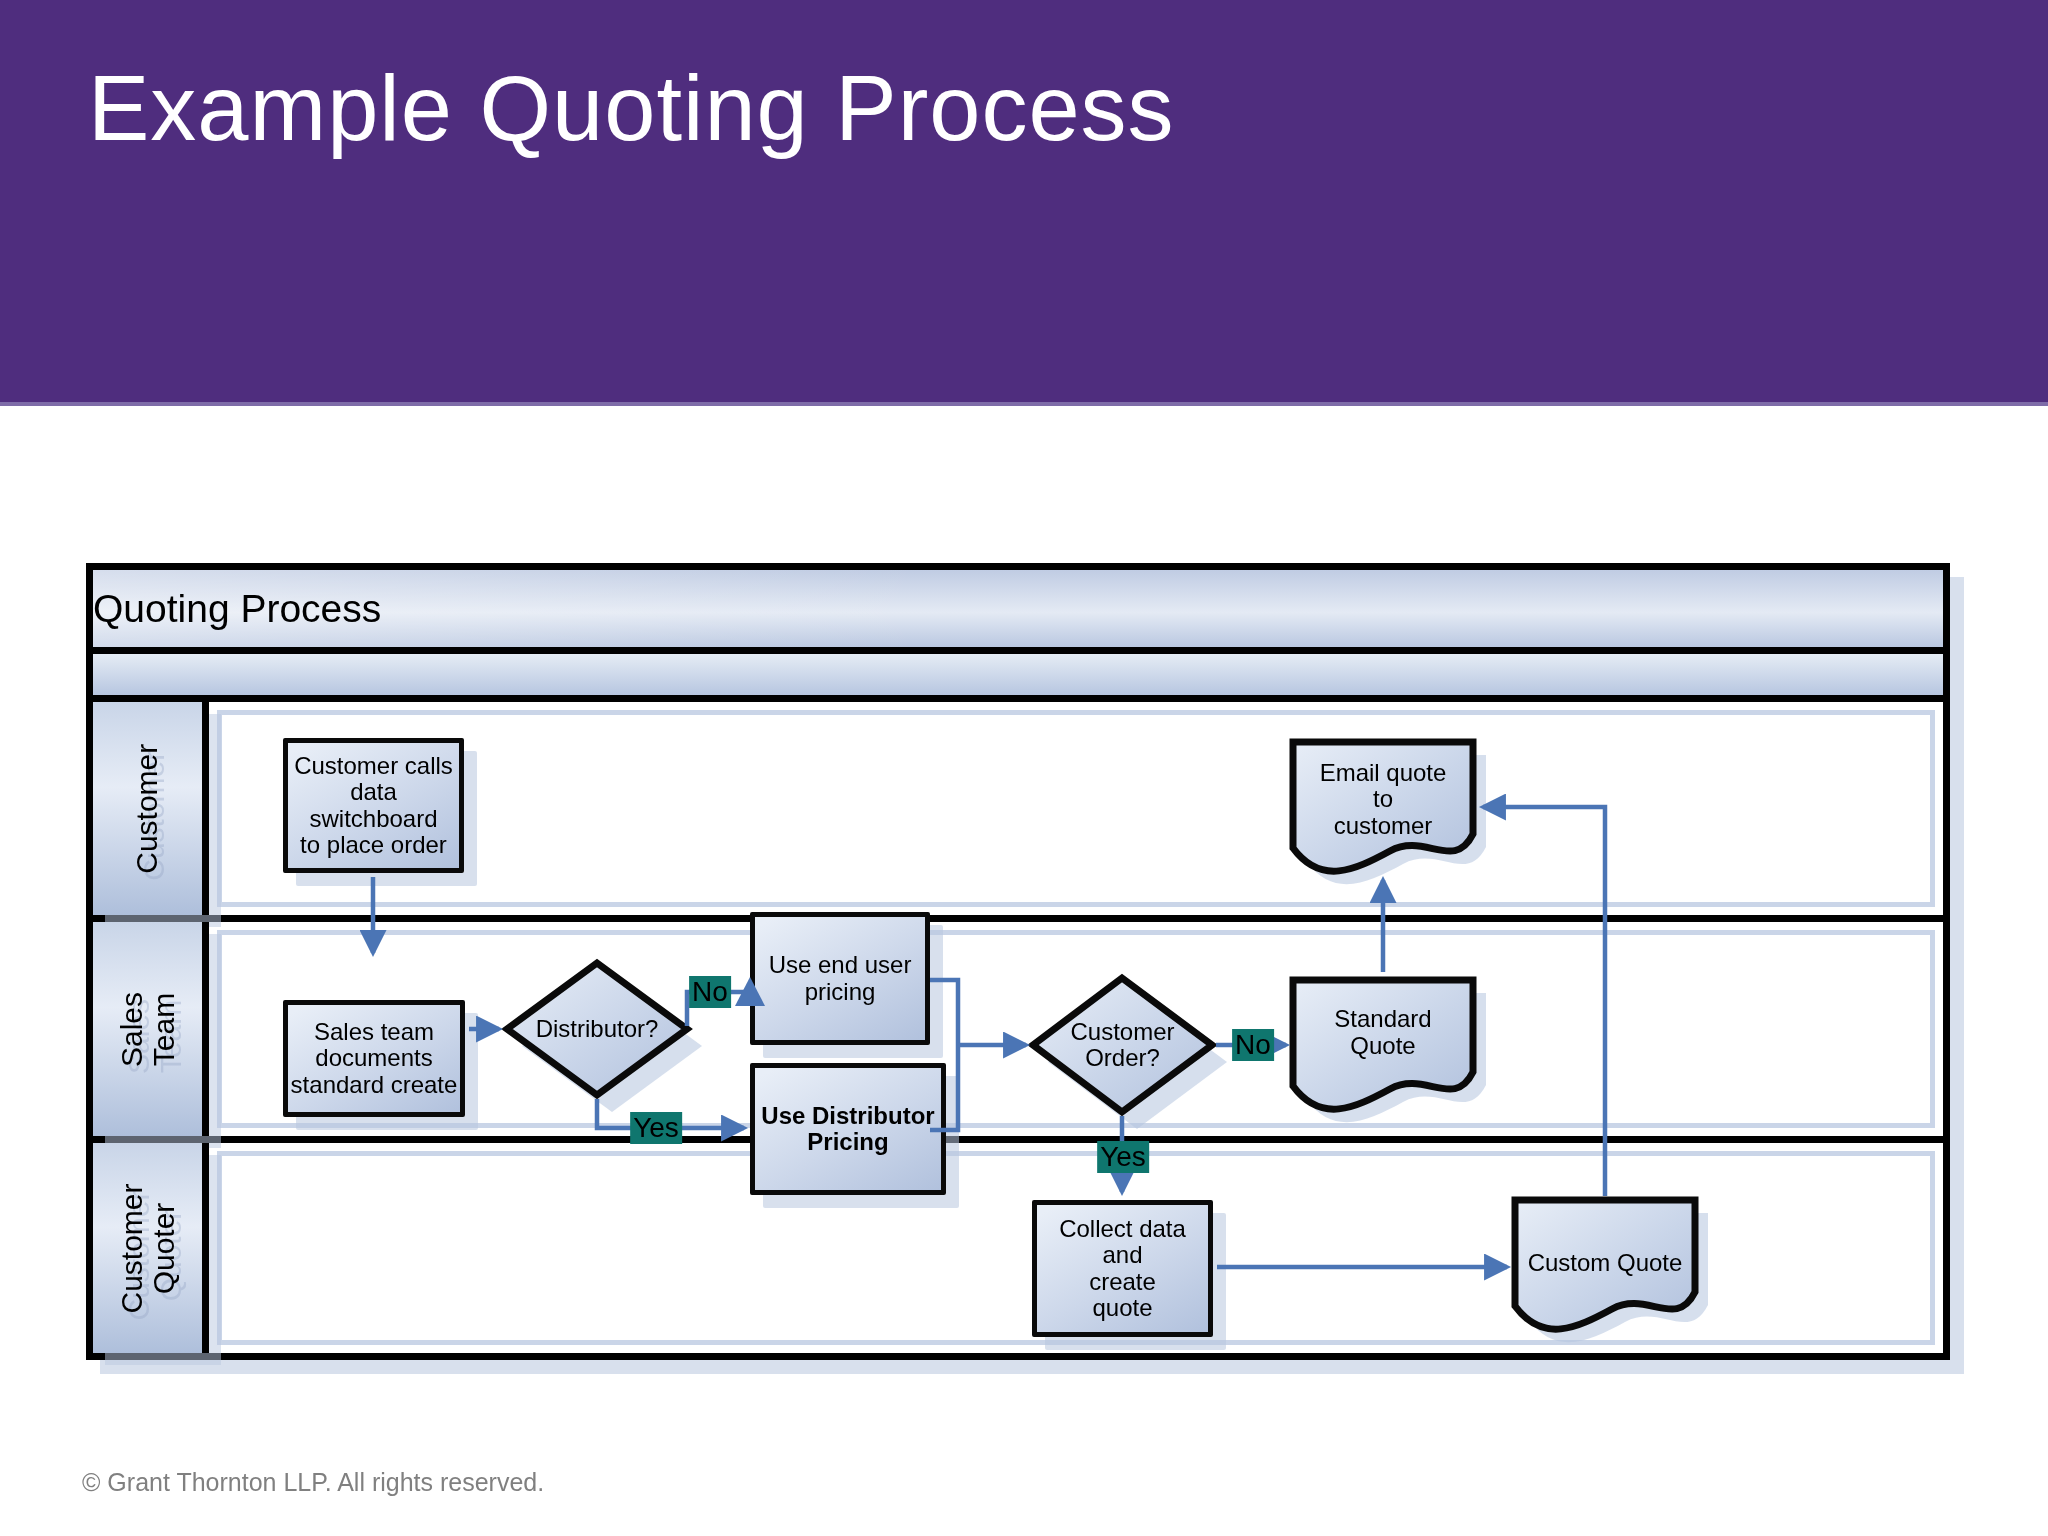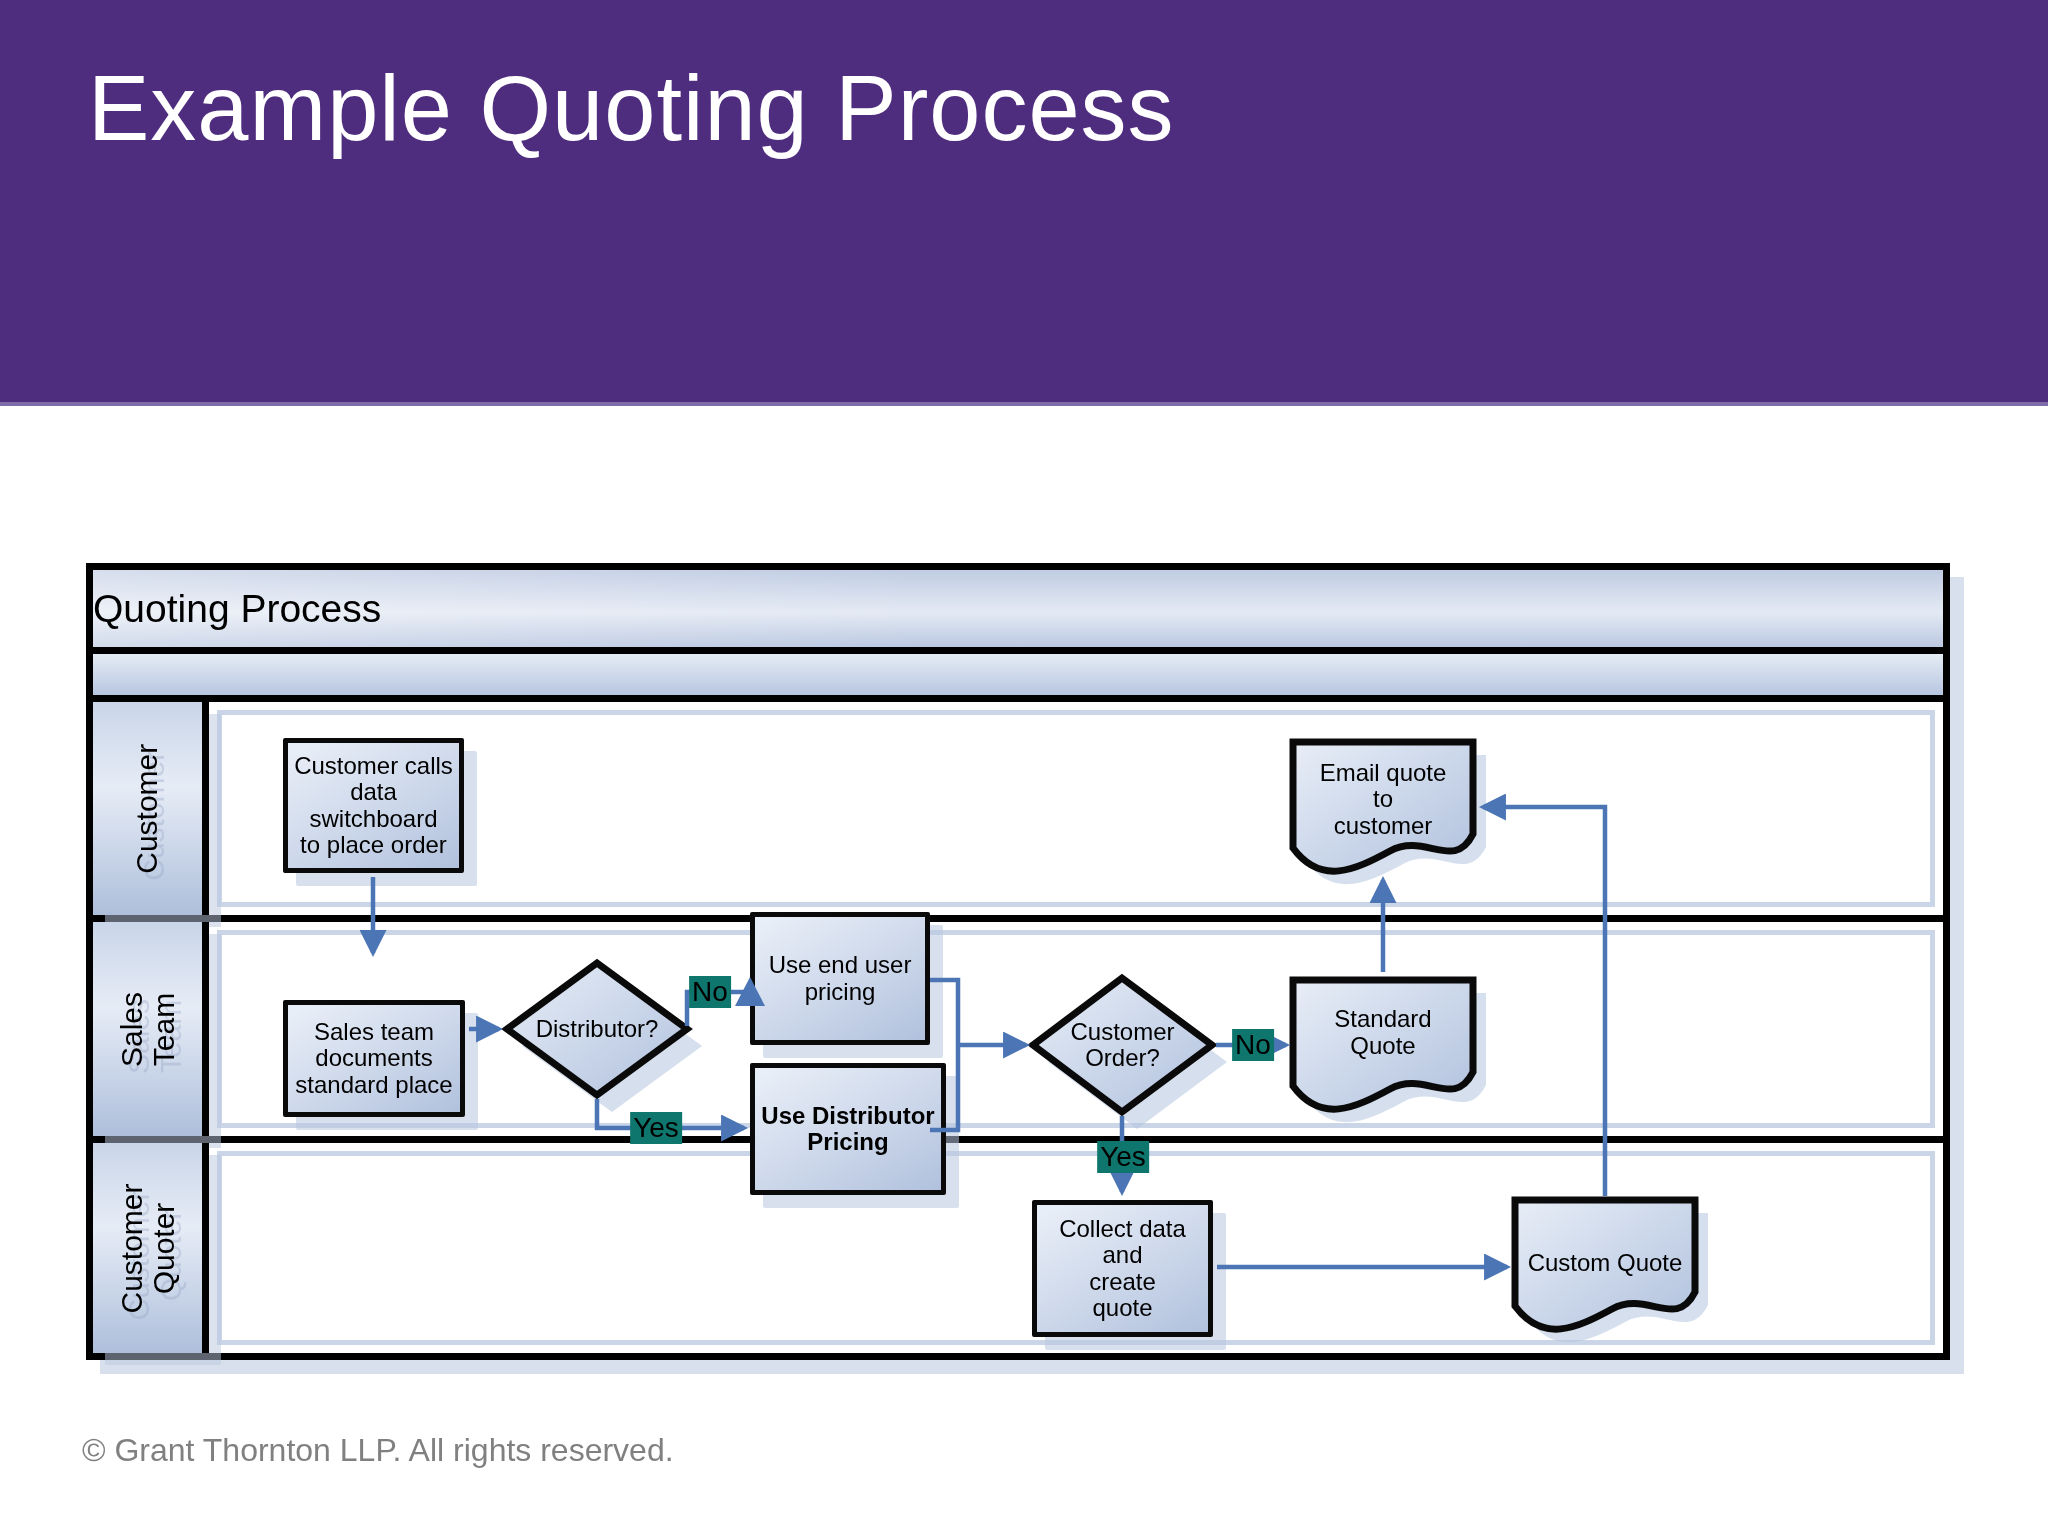--- a/index.html
+++ b/index.html
@@ -41,21 +41,21 @@
         background:linear-gradient(150deg,#e8eef7 5%,#ccd7ea 55%,#b1c1dd 100%);
         display:flex;flex-direction:column;align-items:center;justify-content:center;
         z-index:5;box-shadow:13px 13px 0 rgba(184,198,223,.55);}
   .pbox div,.shape-text div{font-size:24px;line-height:1.1;text-align:center;}
   .shape-svg{position:absolute;z-index:5;}
   .shape-text{position:absolute;z-index:7;display:flex;flex-direction:column;
         align-items:center;justify-content:center;pointer-events:none;}
   .overlay{position:absolute;left:0;top:0;z-index:6;pointer-events:none;}
   .elabel{position:absolute;z-index:7;font-size:28px;background:#0f766e;padding:0 3px;
         transform:translate(-50%,-50%);}
-  .footer{position:absolute;left:82px;top:1432px;font-size:32px;color:#808080;}
+  .footer{position:absolute;left:82px;top:1468px;font-size:25px;color:#808080;}
 </style>
 </head>
 <body>
 
 <div class="slide">
 
   <div class="hdr">
     <h1>Example Quoting Process</h1>
   </div>
 
@@ -103,21 +103,21 @@
 
   <div class="pbox" style="left:283px;top:738px;width:181px;height:135px;">
     <div>Customer calls</div>
     <div>data switchboard</div>
     <div>to place order</div>
   </div>
 
   <div class="pbox" style="left:283px;top:1000px;width:182px;height:117px;">
     <div>Sales team</div>
     <div>documents</div>
-    <div>standard place</div>
+    <div>standard create</div>
   </div>
 
   <div class="pbox" style="left:750px;top:912px;width:180px;height:133px;">
     <div>Use end user</div>
     <div>pricing</div>
   </div>
 
   <div class="pbox" style="left:750px;top:1063px;width:196px;height:132px;font-weight:bold;">
     <div>Use Distributor</div>
     <div>Pricing</div>

